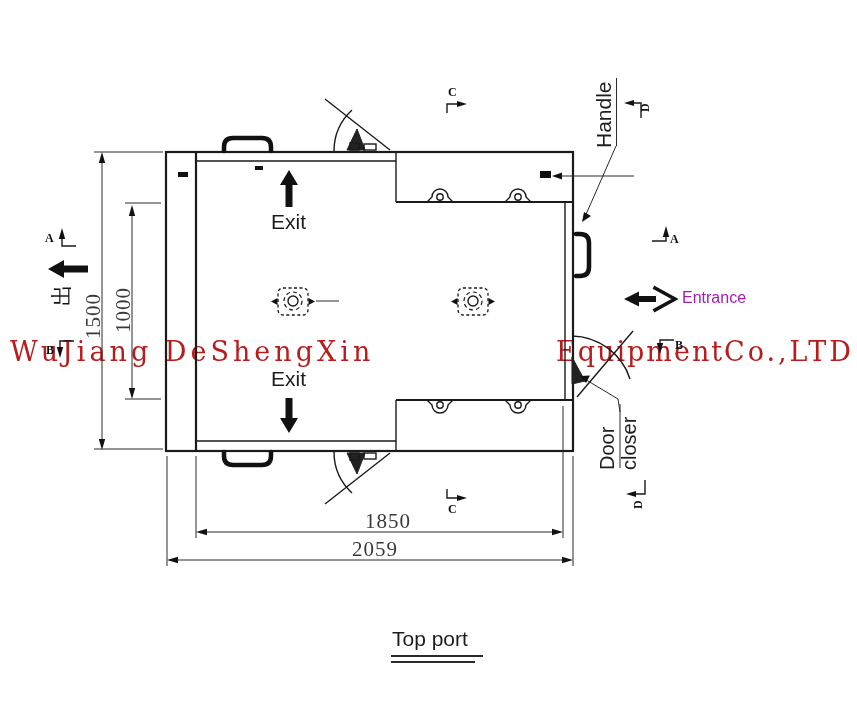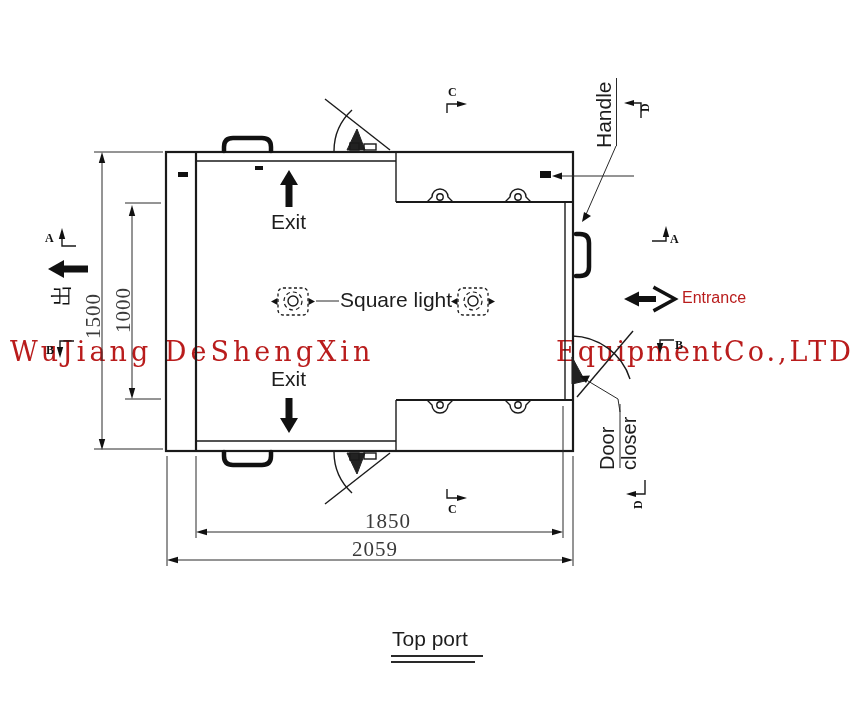--- a/index.html
+++ b/index.html
@@ -1,21 +1,21 @@
 <!DOCTYPE html>
 <html><head>
 <meta charset="utf-8">
 <style>
   html,body{margin:0;padding:0;background:#fff;}
   .stage{position:relative;width:857px;height:703px;background:#fff;overflow:hidden;
          font-family:"Liberation Sans",sans-serif;color:#1d1d1d;}
   .abs{position:absolute;white-space:nowrap;}
   .rot{position:absolute;white-space:nowrap;transform-origin:0 0;transform:rotate(-90deg);}
   .lbl{font-size:21px;color:#1d1d1d;}
-  .lbl-sm{font-size:16px;color:#b91c1c;}
+  .lbl-sm{font-size:16px;color:#a21caf;}
   .dim{font-family:"Liberation Serif",serif;font-size:21px;color:#3a3a3a;letter-spacing:1px;}
   .sec{font-family:"Liberation Serif",serif;font-size:12px;font-weight:bold;color:#111;}
   .cn{font-size:22px;color:#111;}
   .wm{position:absolute;top:336px;left:0;width:690px;height:32px;z-index:1;
       font-family:"DejaVu Serif",serif;font-size:27px;color:#b91c1c;padding-left:18px;}
   .wm span{position:absolute;top:0;}
   svg{position:absolute;left:0;top:0;z-index:2;}
   .txt{z-index:3;}
   
   .s{stroke:#1a1a1a;fill:none;stroke-width:1.4px;}
@@ -222,21 +222,20 @@
       <rect class="dash" x="458" y="288" width="30" height="27" rx="5"></rect>
       <circle class="s" cx="473" cy="301" r="5"></circle>
       <circle class="dash2" cx="473" cy="301" r="9"></circle>
       <polygon class="f" points="451,301.5 457.5,298 457.5,305"></polygon>
       <polygon class="f" points="495,301.5 488.5,298 488.5,305"></polygon>
     </g>
   </svg>
 
   <div class="abs txt lbl" style="left:271px;top:210px;">Exit</div>
   <div class="abs txt lbl" style="left:271px;top:367px;">Exit</div>
-  <div class="abs txt lbl" style="left:340px;top:288px;">Square light</div>
   <div class="rot txt lbl" style="left:592px;top:148px;">Handle</div>
   <div class="abs txt lbl-sm" style="left:682px;top:289px;">Entrance</div>
   <div class="rot txt" style="left:596px;top:470px;font-size:20px;line-height:22px;">
     <div>Door</div>
     <div>closer</div>
   </div>
   <div class="rot txt cn" style="left:47px;top:306px;">出</div>
 
   <div class="rot txt dim" style="left:81px;top:339px;">1500</div>
   <div class="rot txt dim" style="left:111px;top:333px;">1000</div>

